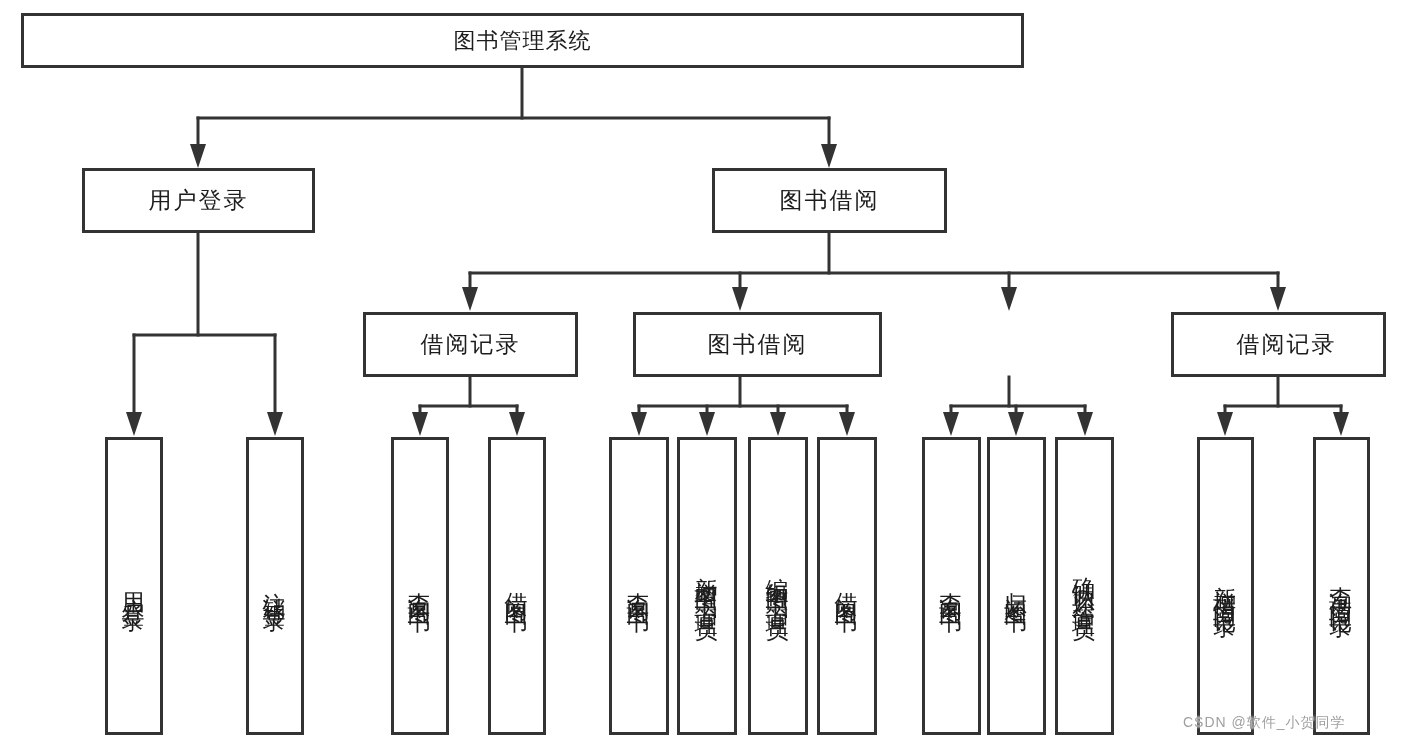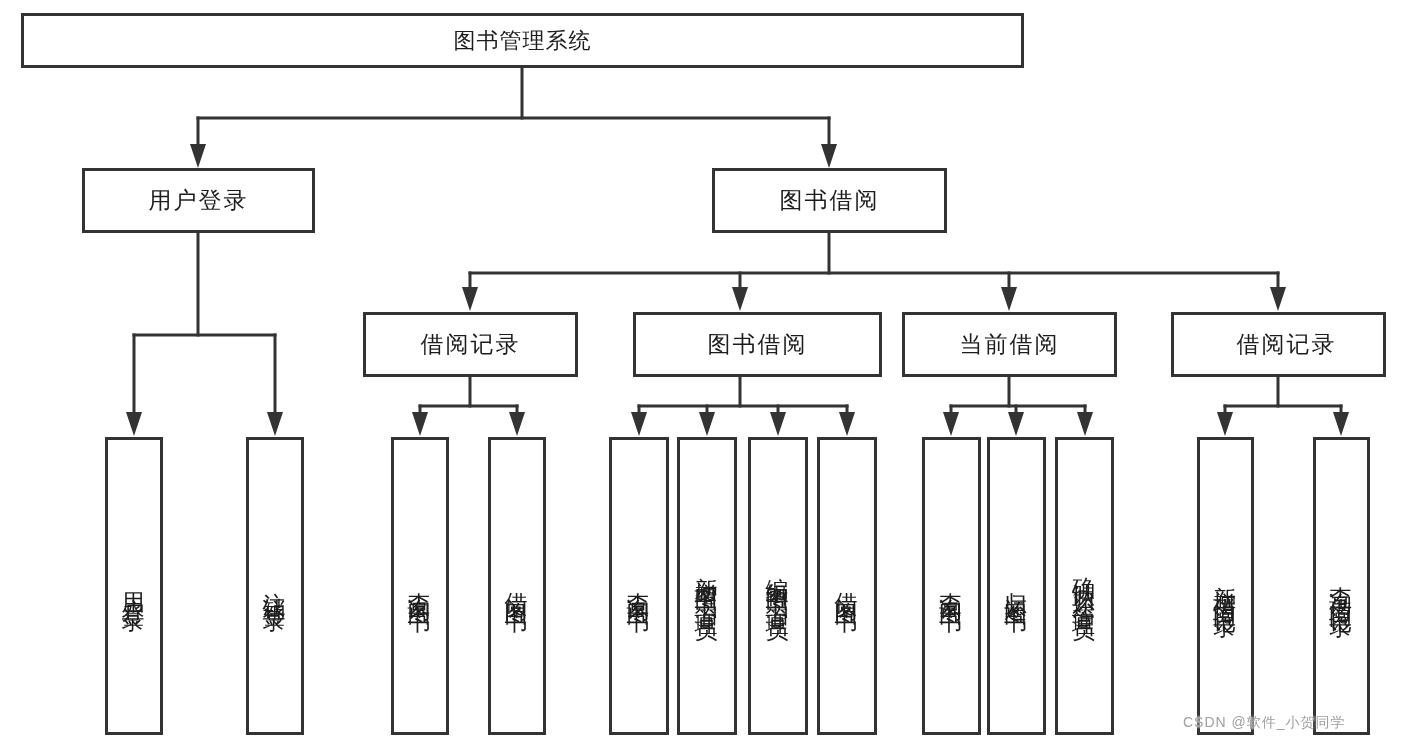--- a/index.html
+++ b/index.html
@@ -129,21 +129,20 @@
       <polygon points="1333,412 1349,412 1341,436" fill="#333333"></polygon>
     </svg>
 
   <div class="box h root" style="left:21px; top:13px; width:1003px; height:55px;">图书管理系统</div>
 
   <div class="box h" style="left:82px; top:168px; width:233px; height:65px;">用户登录</div>
   <div class="box h" style="left:712px; top:168px; width:235px; height:65px;">图书借阅</div>
 
   <div class="box h" style="left:363px; top:312px; width:215px; height:65px;">借阅记录</div>
   <div class="box h" style="left:633px; top:312px; width:249px; height:65px;">图书借阅</div>
-  <div class="box h" style="left:902px; top:312px; width:215px; height:65px;">当前借阅</div>
   <div class="box h" style="left:1171px; top:312px; width:215px; height:65px;padding-left:16px;">借阅记录</div>
 
   <div class="box v" style="left:105px; top:437px; width:58px; height:298px;">用户登录</div>
   <div class="box v" style="left:246px; top:437px; width:58px; height:298px;">注销登录</div>
 
   <div class="box v" style="left:391px; top:437px; width:58px; height:298px;">查询图书</div>
   <div class="box v" style="left:488px; top:437px; width:58px; height:298px;">借阅图书</div>
 
   <div class="box v" style="left:609px; top:437px; width:60px; height:298px;">查询图书</div>
   <div class="box v" style="left:677px; top:437px; width:60px; height:298px;">新增图书（管理员）</div>

